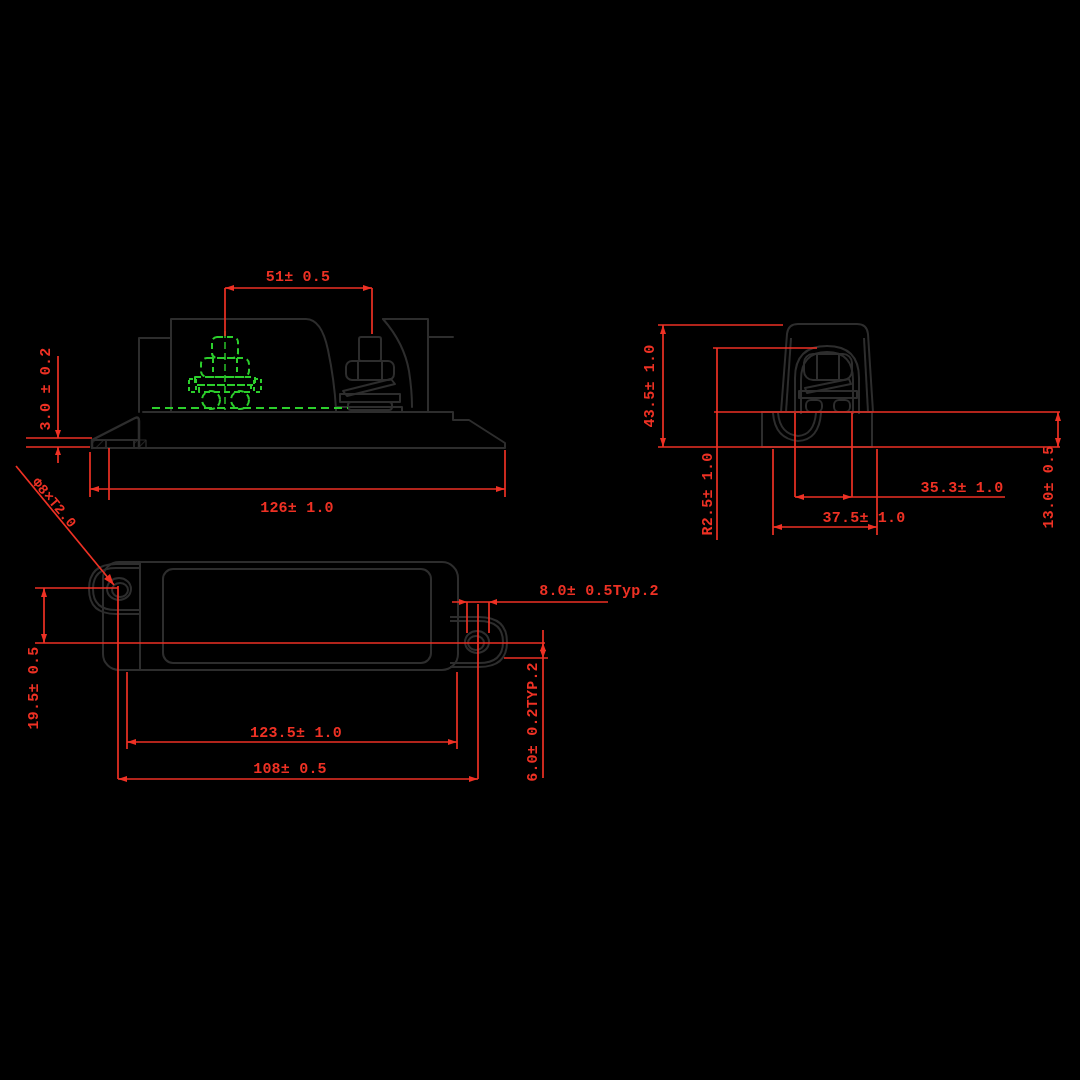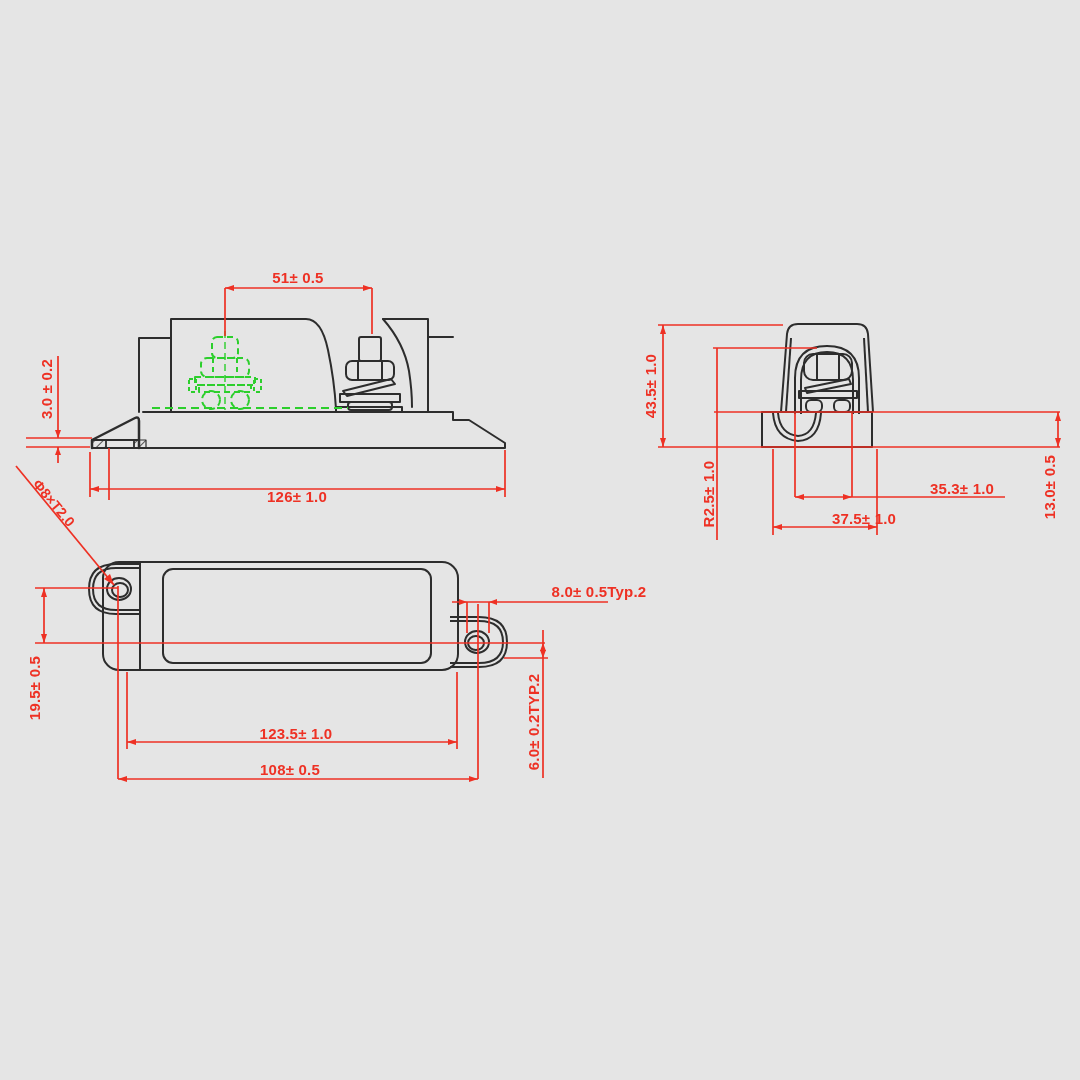--- a/index.html
+++ b/index.html
@@ -1,20 +1,20 @@
 <!DOCTYPE html>
 <html><head>
 <meta charset="utf-8">
 <style>
   html,body{margin:0;padding:0;background:#ffffff;}
   .canvas{
     position:relative;
     width:1080px;height:1080px;
-    background:#e5e5e5;
-    font-family:Liberation Sans, sans-serif;
+    background:#000000;
+    font-family:Liberation Mono, monospace;
     overflow:hidden;
   }
   .canvas svg{position:absolute;left:0;top:0;}
   .dim{
     position:absolute;
     color:#ee3124;
     font-size:15px;
     font-weight:bold;
     white-space:nowrap;
     transform:translate(-50%,-50%);
@@ -178,21 +178,21 @@
     <polygon points="118,779 127,776 127,782"></polygon>
     <polygon points="478,779 469,776 469,782"></polygon>
     <polygon points="467,602 459,599 459,605"></polygon>
     <polygon points="489,602 497,599 497,605"></polygon>
     <polygon points="543,643 540,651 546,651"></polygon>
     <polygon points="543,658 540,650 546,650"></polygon>
   </g>
 </svg>
 
 <div class="dim" style="left:298px;top:277px;">51± 0.5</div>
-<div class="dim" style="left:297px;top:496px;">126± 1.0</div>
+<div class="dim" style="left:297px;top:508px;">126± 1.0</div>
 <div class="dim v" style="left:46px;top:389px;">3.0 ± 0.2</div>
 <div class="dim leader" style="left:54px;top:503px;">Φ8×T2.0</div>
 
 <div class="dim v" style="left:650px;top:386px;">43.5± 1.0</div>
 <div class="dim v" style="left:708px;top:494px;">R2.5± 1.0</div>
 <div class="dim" style="left:824px;top:518px;margin-left:40px;">37.5± 1.0</div>
 <div class="dim" style="left:962px;top:488px;">35.3± 1.0</div>
 <div class="dim v" style="left:1049px;top:487px;">13.0± 0.5</div>
 
 <div class="dim v" style="left:34px;top:688px;">19.5± 0.5</div>

